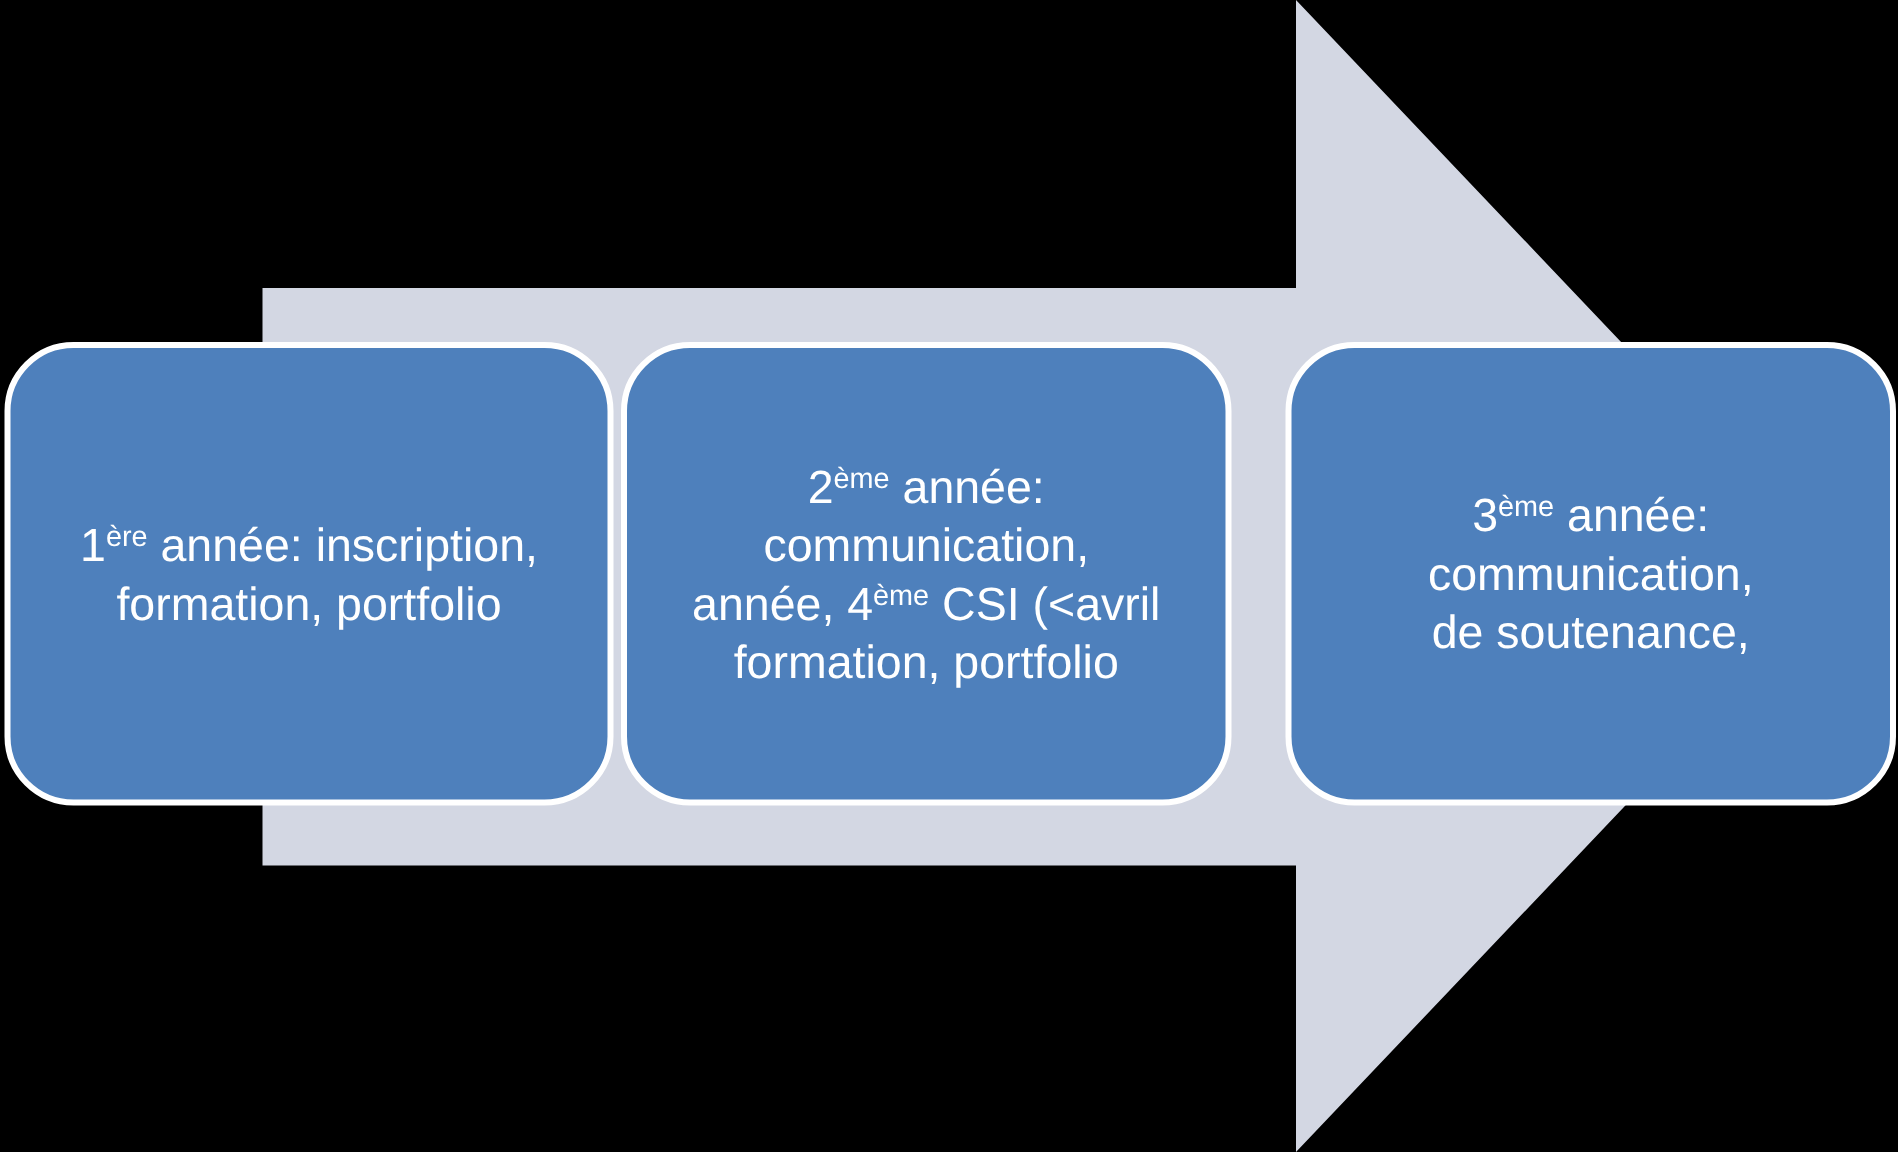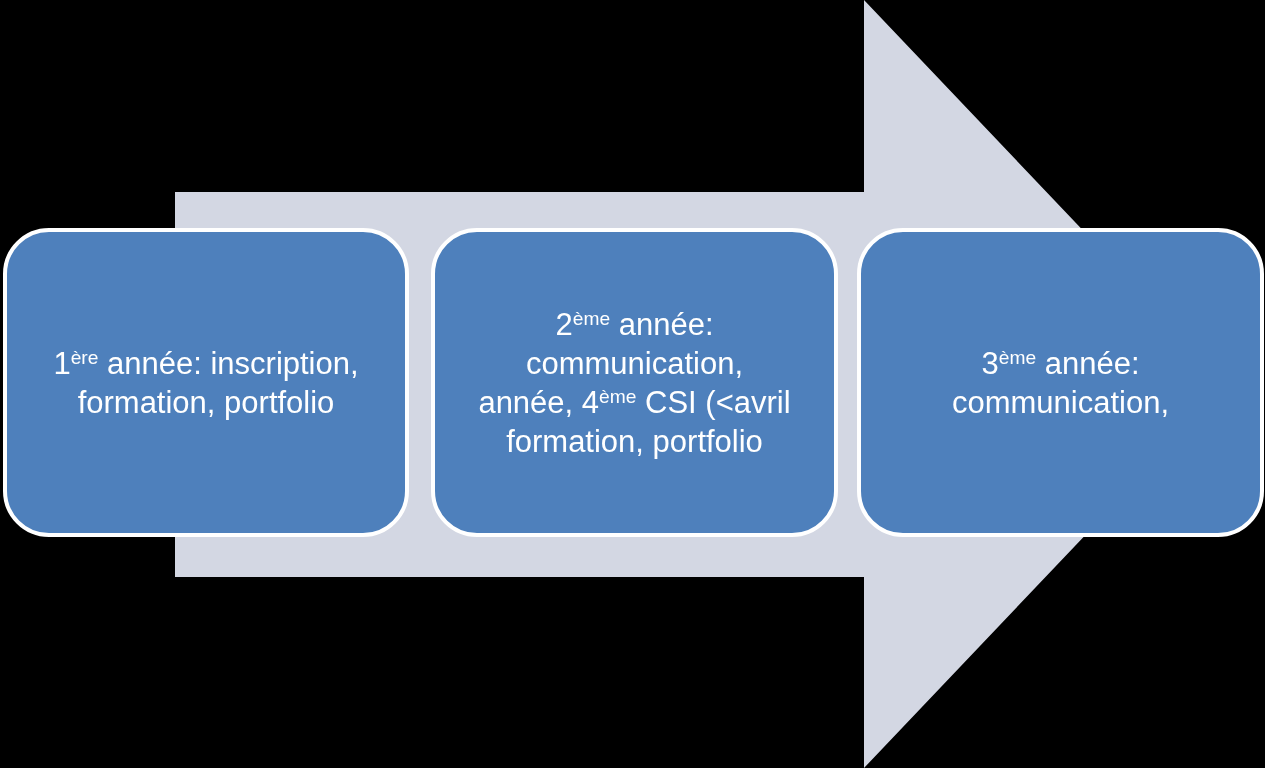--- a/index.html
+++ b/index.html
@@ -36,21 +36,21 @@
     height: 309px;
     box-sizing: border-box;
     background: var(--box-fill, #4E80BC);
     border: 4px solid var(--box-border, #FFFFFF);
     border-radius: 46px;
     display: flex;
     align-items: center;
     justify-content: center;
   }
   .box-1 { left: 3px;   width: 406px; }
-  .box-2 { left: 431px; width: 407px; align-items: center; }
+  .box-2 { left: 414px; width: 407px; align-items: center; }
   .box-3 { left: 857px; width: 407px; align-items: center; }
   .box-text {
     width: 100%;
     padding: 0 10px;
     box-sizing: border-box;
     text-align: center;
     color: var(--text-color, #FFFFFF);
     font-size: 31px;
     line-height: 39px;
     font-weight: 400;
@@ -88,16 +88,17 @@
         <div class="text-line"><span>communication,</span></div>
         <div class="text-line"><span>année, 4</span><sup>ème</sup><span> CSI (&lt;avril</span></div>
         <div class="text-line"><span>formation, portfolio</span></div>
       </div>
   </div>
 
   <div class="stage-box box-3">
     <div class="box-text">
         <div class="text-line"><span>3</span><sup>ème</sup><span> année:</span></div>
         <div class="text-line"><span>communication,</span></div>
+        <div class="text-line"><span>de soutenance,</span></div>
       </div>
   </div>
 
 </div>
 
 </body></html>

